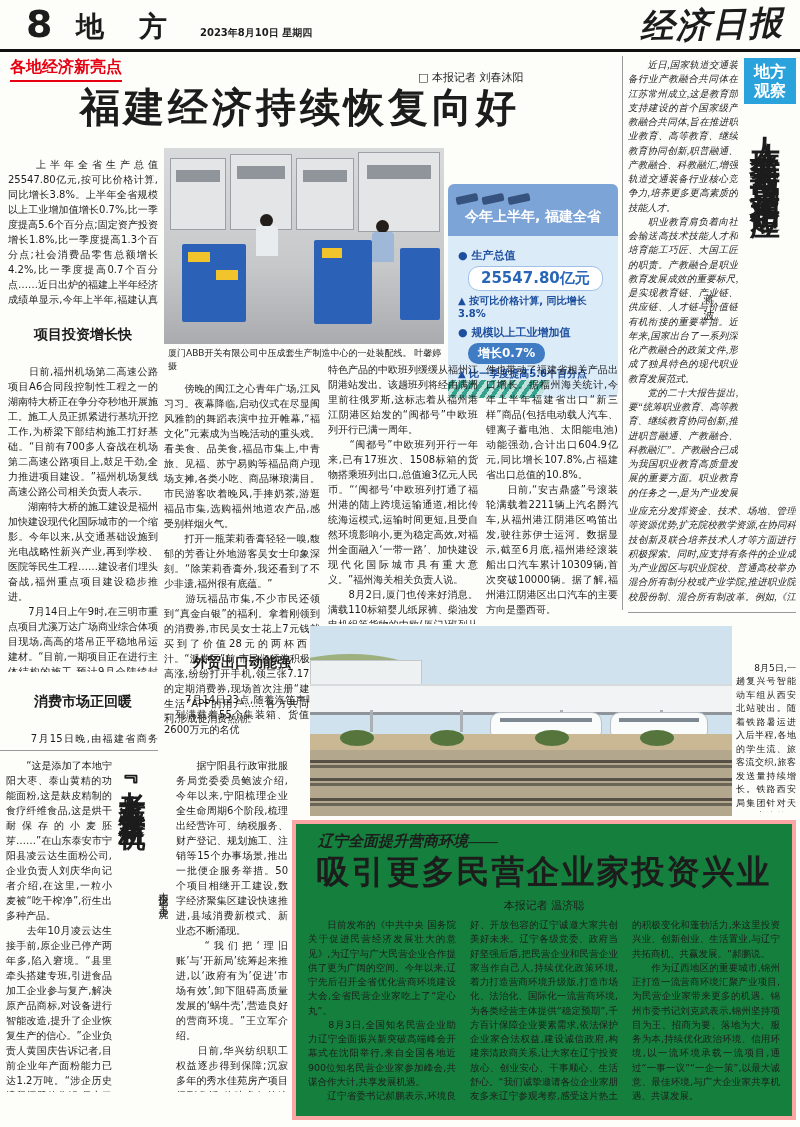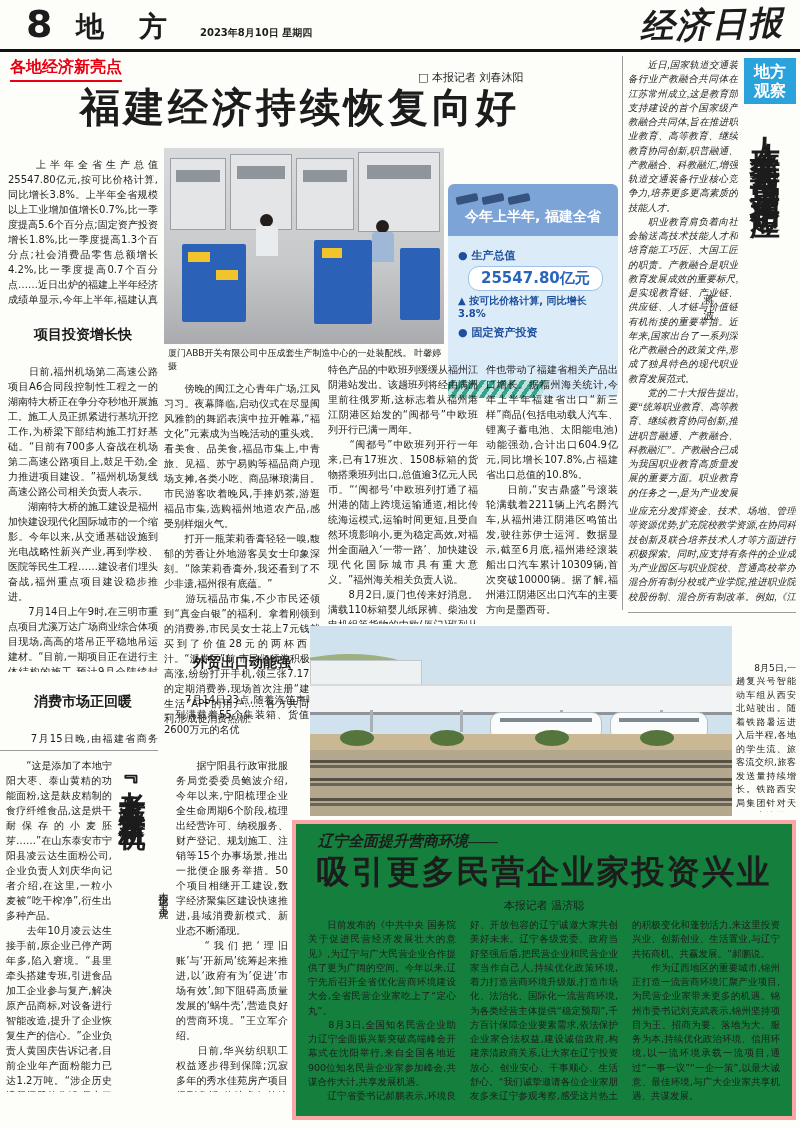--- a/index.html
+++ b/index.html
@@ -146,20 +146,25 @@
   <div class="caption1">厦门ABB开关有限公司中压成套生产制造中心的一处装配线。 叶馨婷摄</div>
 
   <div class="infog">
     <div class="infog-illu"><span></span><span></span><span></span></div>
     <div class="infog-title">今年上半年, 福建全省</div>
     <div class="infog-items">
       <div>
         <div class="ig-label"><span>●</span> <span>生产总值</span></div>
         <div class="ig-pill-big">25547.80亿元</div>
         <div class="ig-note"><span>▲</span> <span>按可比价格计算, 同比增长3.8%</span></div>
+      </div>
+      <div>
+        <div class="ig-label"><span>●</span> <span>规模以上工业增加值</span></div>
+        <div class="ig-pill">增长0.7%</div>
+        <div class="ig-note"><span>▲</span> <span>比一季度提高5.6个百分点</span></div>
       </div>
       <div>
         <div class="ig-label"><span>●</span> <span>固定资产投资</span> </div>
 
       </div>
     </div>
     <div class="ig-deco"></div>
   </div>
 
   <div class="txt col2">

